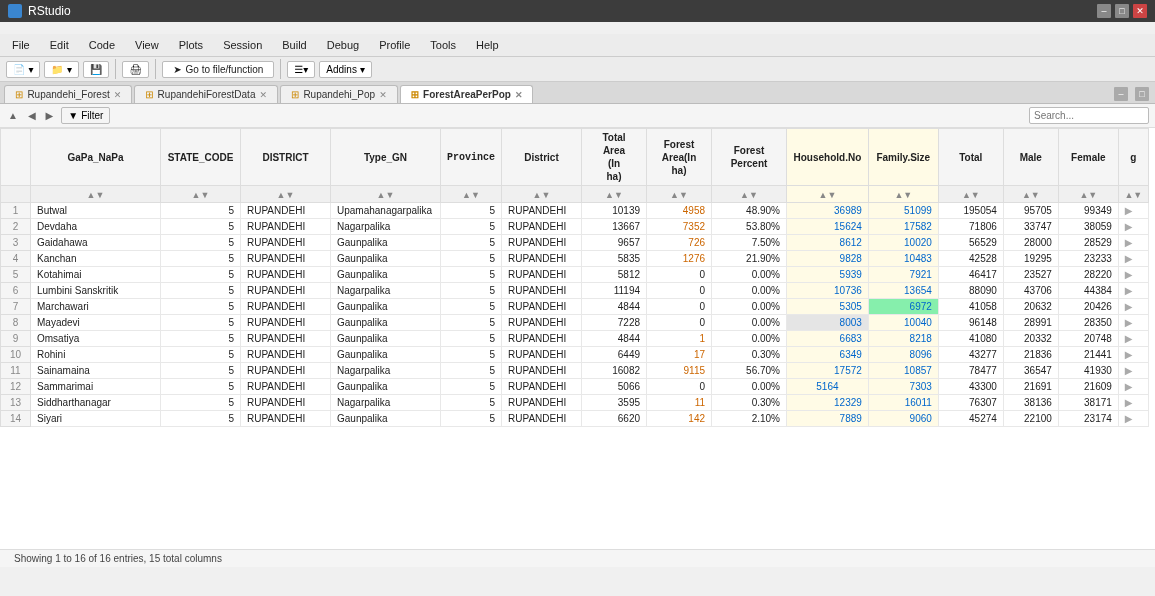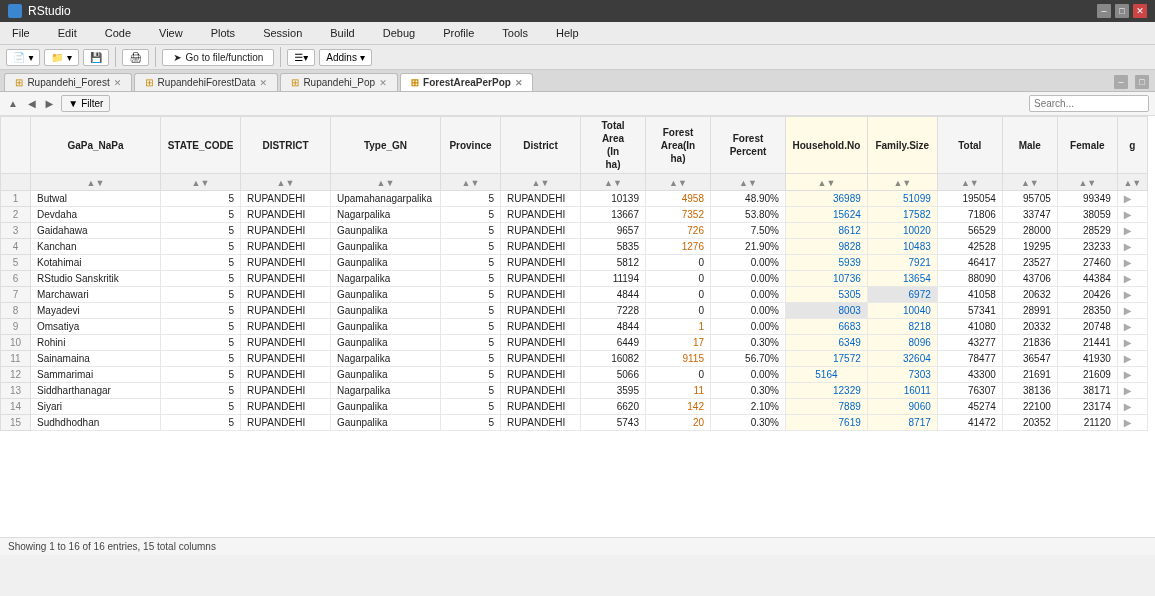--- a/index.html
+++ b/index.html
@@ -3,21 +3,21 @@
   <meta charset="utf-8">
   <style>
     * { margin: 0; padding: 0; box-sizing: border-box; }
     body { font-family: 'Segoe UI', Arial, sans-serif; font-size: 11px; background: #f0f0f0; color: #222; overflow: hidden; }
 
     
     .title-bar { background: #3c3c3c; color: #fff; padding: 4px 8px; font-size: 12px; display: flex; align-items: center; gap: 6px; }
     .title-icon { width: 14px; height: 14px; background: #3a86d0; border-radius: 2px; display: inline-block; }
 
     
-    .menu-bar { background: #ececec; border-bottom: 1px solid #ccc; display: flex; align-items: center; padding: 2px 4px; gap: 12px; }
+    .menu-bar { background: #ececec; border-bottom: 1px solid #ccc; display: flex; align-items: center; padding: 2px 4px; gap: 4px; margin-top: 12px; }
     .menu-item { padding: 3px 8px; cursor: pointer; font-size: 11px; border-radius: 2px; }
 
     
     .toolbar { background: #ececec; border-bottom: 1px solid #ccc; display: flex; align-items: center; padding: 2px 6px; gap: 4px; }
     .toolbar-btn { padding: 2px 6px; background: #fff; border: 1px solid #bbb; border-radius: 2px; cursor: pointer; font-size: 10px; display: flex; align-items: center; gap: 3px; }
     .toolbar-separator { width: 1px; height: 20px; background: #bbb; margin: 0 2px; }
     .go-to-file { padding: 2px 10px; background: #fff; border: 1px solid #bbb; border-radius: 2px; font-size: 10px; display: flex; align-items: center; gap: 4px; }
 
     
     .tab-bar { background: #d9d9d9; display: flex; align-items: flex-end; padding: 0 4px; border-bottom: 1px solid #bbb; gap: 2px; padding-top: 3px; }
@@ -46,21 +46,21 @@
     .row-num { background: #f5f5f5; border: 1px solid #ddd; text-align: center; color: #888; padding: 2px 6px; font-size: 10px; min-width: 30px; position: sticky; left: 0; z-index: 5; }
 
     
     tbody tr { cursor: default; }
     tbody td { border: 1px solid #e8e8e8; padding: 2px 6px; font-size: 10px; white-space: nowrap; }
     tbody td.numeric { text-align: right; }
     tbody td.text-cell { text-align: left; }
     tbody td.highlighted { color: #0066cc; }
 
     
-    .status-bar { background: #f5f5f5; border-top: 1px solid #ddd; padding: 3px 8px; font-size: 10px; color: #444; display: flex; align-items: center; }
+    .status-bar { background: #f5f5f5; border-top: 1px solid #ddd; padding: 3px 14px; font-size: 10px; color: #444; display: flex; align-items: center; }
 
     
     .table-container::-webkit-scrollbar { width: 10px; height: 10px; }
     .table-container::-webkit-scrollbar-track { background: #f0f0f0; }
     .table-container::-webkit-scrollbar-thumb { background: #bbb; border-radius: 4px; }
 
     .window-controls { margin-left: auto; display: flex; gap: 4px; }
     .win-ctrl { width: 14px; height: 14px; background: #888; border-radius: 1px; display: inline-block; cursor: pointer; font-size: 9px; color: #fff; display: flex; align-items: center; justify-content: center; }
 
     .top-arrow { color: #666; font-size: 10px; cursor: pointer; padding: 2px; }
@@ -158,21 +158,21 @@
 
 <div class="table-container">
   <table>
     <thead>
       <tr class="header-row">
         <th style="min-width:30px;"></th>
         <th style="min-width:130px;"><span class="col-header-text">GaPa_NaPa</span></th>
         <th style="min-width:80px;"><span class="col-header-text">STATE_CODE</span></th>
         <th style="min-width:90px;"><span class="col-header-text">DISTRICT</span></th>
         <th style="min-width:110px;"><span class="col-header-text">Type_GN</span></th>
-        <th style="min-width:60px;"><span class="col-header-text">Province</span></th>
+        <th style="min-width:60px;font-family:Liberation Mono, monospace;"><span class="col-header-text">Province</span></th>
         <th style="min-width:80px;"><span class="col-header-text">District</span></th>
         <th style="min-width:65px;"><span class="col-header-text multi-line-header">Total<br>Area<br>(In<br>ha)</span></th>
         <th style="min-width:65px;"><span class="col-header-text multi-line-header">Forest<br>Area(In<br>ha)</span></th>
         <th style="min-width:75px;"><span class="col-header-text multi-line-header">Forest<br>Percent</span></th>
         <th style="min-width:80px; background:#fffbe6;"><span class="col-header-text multi-line-header">Household.No</span></th>
         <th style="min-width:70px; background:#fffbe6;"><span class="col-header-text multi-line-header">Family.Size</span></th>
         <th style="min-width:65px;"><span class="col-header-text">Total</span></th>
         <th style="min-width:55px;"><span class="col-header-text">Male</span></th>
         <th style="min-width:60px;"><span class="col-header-text">Female</span></th>
         <th style="min-width:30px;"><span class="col-header-text">g</span></th>
@@ -277,26 +277,26 @@
           <td class="text-cell">Gaunpalika</td>
           <td class="numeric">5</td>
           <td class="text-cell">RUPANDEHI</td>
           <td class="numeric">5812</td>
           <td class="numeric">0</td>
           <td class="numeric">0.00%</td>
           <td class="numeric highlighted" style="background: rgb(255, 251, 230);">5939</td>
           <td class="numeric highlighted" style="background: rgb(255, 251, 230);">7921</td>
           <td class="numeric">46417</td>
           <td class="numeric">23527</td>
-          <td class="numeric">27460</td>
+          <td class="numeric">28220</td>
           <td class="text-cell" style="color: rgb(170, 170, 170);">▶</td>
         </tr>
         <tr>
           <td class="row-num">6</td>
-          <td class="text-cell">RStudio Sanskritik</td>
+          <td class="text-cell">Lumbini Sanskritik</td>
           <td class="numeric">5</td>
           <td class="text-cell">RUPANDEHI</td>
           <td class="text-cell">Nagarpalika</td>
           <td class="numeric">5</td>
           <td class="text-cell">RUPANDEHI</td>
           <td class="numeric">11194</td>
           <td class="numeric">0</td>
           <td class="numeric">0.00%</td>
           <td class="numeric highlighted" style="background: rgb(255, 251, 230); padding-left: 24px;">10736</td>
           <td class="numeric highlighted" style="background: rgb(255, 251, 230);">13654</td>
@@ -310,40 +310,40 @@
           <td class="text-cell">Marchawari</td>
           <td class="numeric">5</td>
           <td class="text-cell">RUPANDEHI</td>
           <td class="text-cell">Gaunpalika</td>
           <td class="numeric">5</td>
           <td class="text-cell">RUPANDEHI</td>
           <td class="numeric">4844</td>
           <td class="numeric">0</td>
           <td class="numeric">0.00%</td>
           <td class="numeric highlighted" style="background: rgb(255, 251, 230);">5305</td>
-          <td class="numeric highlighted" style="background: #e5e5e5;">6972</td>
+          <td class="numeric highlighted" style="background: #86efac;">6972</td>
           <td class="numeric">41058</td>
           <td class="numeric">20632</td>
           <td class="numeric">20426</td>
           <td class="text-cell" style="color: rgb(170, 170, 170);">▶</td>
         </tr>
         <tr>
           <td class="row-num">8</td>
           <td class="text-cell">Mayadevi</td>
           <td class="numeric">5</td>
           <td class="text-cell">RUPANDEHI</td>
           <td class="text-cell">Gaunpalika</td>
           <td class="numeric">5</td>
           <td class="text-cell">RUPANDEHI</td>
           <td class="numeric">7228</td>
           <td class="numeric">0</td>
           <td class="numeric">0.00%</td>
           <td class="numeric highlighted" style="background: #e5e5e5;">8003</td>
           <td class="numeric highlighted" style="background: rgb(255, 251, 230);">10040</td>
-          <td class="numeric">57341</td>
+          <td class="numeric">96148</td>
           <td class="numeric">28991</td>
           <td class="numeric">28350</td>
           <td class="text-cell" style="color: rgb(170, 170, 170);">▶</td>
         </tr>
         <tr>
           <td class="row-num">9</td>
           <td class="text-cell">Omsatiya</td>
           <td class="numeric">5</td>
           <td class="text-cell">RUPANDEHI</td>
           <td class="text-cell">Gaunpalika</td>
@@ -382,21 +382,21 @@
           <td class="text-cell">Sainamaina</td>
           <td class="numeric">5</td>
           <td class="text-cell">RUPANDEHI</td>
           <td class="text-cell">Nagarpalika</td>
           <td class="numeric">5</td>
           <td class="text-cell">RUPANDEHI</td>
           <td class="numeric">16082</td>
           <td class="numeric" style="color: rgb(204, 102, 0);">9115</td>
           <td class="numeric">56.70%</td>
           <td class="numeric highlighted" style="background: rgb(255, 251, 230);">17572</td>
-          <td class="numeric highlighted" style="background: rgb(255, 251, 230);">32604</td>
+          <td class="numeric highlighted" style="background: rgb(255, 251, 230);">10857</td>
           <td class="numeric">78477</td>
           <td class="numeric">36547</td>
           <td class="numeric">41930</td>
           <td class="text-cell" style="color: rgb(170, 170, 170);">▶</td>
         </tr>
         <tr>
           <td class="row-num">12</td>
           <td class="text-cell">Sammarimai</td>
           <td class="numeric">5</td>
           <td class="text-cell">RUPANDEHI</td>
@@ -442,37 +442,19 @@
           <td class="numeric">6620</td>
           <td class="numeric" style="color: rgb(204, 102, 0);">142</td>
           <td class="numeric">2.10%</td>
           <td class="numeric highlighted" style="background: rgb(255, 251, 230); margin-left: 31px;">7889</td>
           <td class="numeric highlighted" style="background: rgb(255, 251, 230);">9060</td>
           <td class="numeric">45274</td>
           <td class="numeric">22100</td>
           <td class="numeric">23174</td>
           <td class="text-cell" style="color: rgb(170, 170, 170);">▶</td>
         </tr>
-        <tr>
-          <td class="row-num">15</td>
-          <td class="text-cell">Sudhdhodhan</td>
-          <td class="numeric">5</td>
-          <td class="text-cell">RUPANDEHI</td>
-          <td class="text-cell">Gaunpalika</td>
-          <td class="numeric">5</td>
-          <td class="text-cell">RUPANDEHI</td>
-          <td class="numeric">5743</td>
-          <td class="numeric" style="color: rgb(204, 102, 0);">20</td>
-          <td class="numeric">0.30%</td>
-          <td class="numeric highlighted" style="background: rgb(255, 251, 230);">7619</td>
-          <td class="numeric highlighted" style="background: rgb(255, 251, 230);">8717</td>
-          <td class="numeric">41472</td>
-          <td class="numeric">20352</td>
-          <td class="numeric">21120</td>
-          <td class="text-cell" style="color: rgb(170, 170, 170);">▶</td>
-        </tr>
       </tbody>
   </table>
 </div>
 
 <div class="status-bar">
   <span>Showing 1 to 16 of 16 entries, 15 total columns</span>
 </div>
 
 </body></html>

